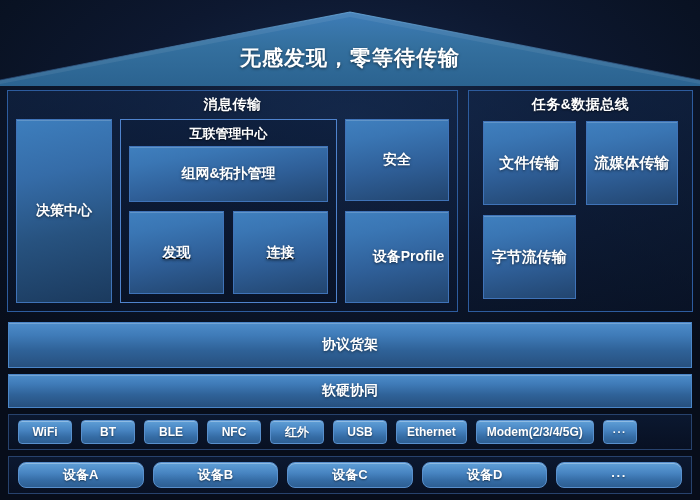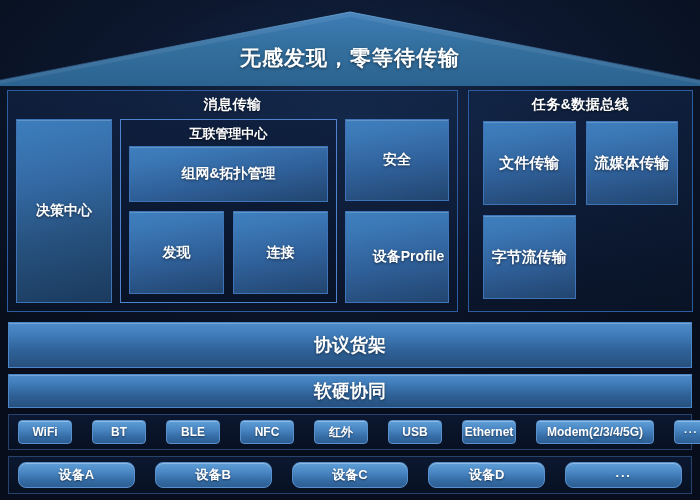--- a/index.html
+++ b/index.html
@@ -115,21 +115,21 @@
     font-weight: bold;
     text-shadow: 0 1px 2px rgba(0,0,0,.6);
   }
   .sub-body {
     position: absolute;
     left: 8px; right: 8px; top: 26px; bottom: 8px;
     display: flex;
     flex-direction: column;
     gap: 9px;
   }
-  .sub-row { display: flex; gap: 9px; flex: 1; }
+  .sub-row { display: flex; gap: 9px; flex: 1; text-decoration: underline; }
   .sub-row > .tile { flex: 1; }
   .sub-top { flex: 0 0 56px; }
 
   
   .right-body {
     position: absolute;
     left: 14px; right: 14px; top: 30px; bottom: 12px;
     display: grid;
     grid-template-columns: 1fr 1fr;
     grid-template-rows: 1fr 1fr;
@@ -142,39 +142,39 @@
     position: absolute;
     left: 8px;
     width: 684px;
     box-sizing: border-box;
     border: 1px solid #4b86c8;
     background: linear-gradient(180deg, #4d8cc9 0%, #3f7bb8 28%, #2f6298 62%, #27507e 100%);
     display: flex;
     align-items: center;
     justify-content: center;
     color: #ffffff;
-    font-size: 18px;
+    font-size: 14px;
     font-weight: bold;
     text-shadow: 0 1px 3px rgba(0,0,0,.5);
     box-shadow: inset 0 1px 0 rgba(255,255,255,.22);
   }
   #bar-protocol { top: 322px; height: 46px; }
   #bar-hwsw     { top: 374px; height: 34px; }
 
   
   .chip-row {
     position: absolute;
     left: 8px;
     width: 684px;
     box-sizing: border-box;
     border: 1px solid #27426d;
     background: linear-gradient(180deg, rgba(12,26,52,.85) 0%, rgba(8,17,36,.85) 100%);
     display: flex;
     align-items: center;
-    gap: 20px;
+    gap: 9px;
     padding: 0 9px;
   }
   #row-protocols { top: 414px; height: 36px; }
   #row-devices   { top: 456px; height: 38px; }
 
   .chip {
     box-sizing: border-box;
     height: 24px;
     border-radius: 4px;
     border: 1px solid #588fcc;

